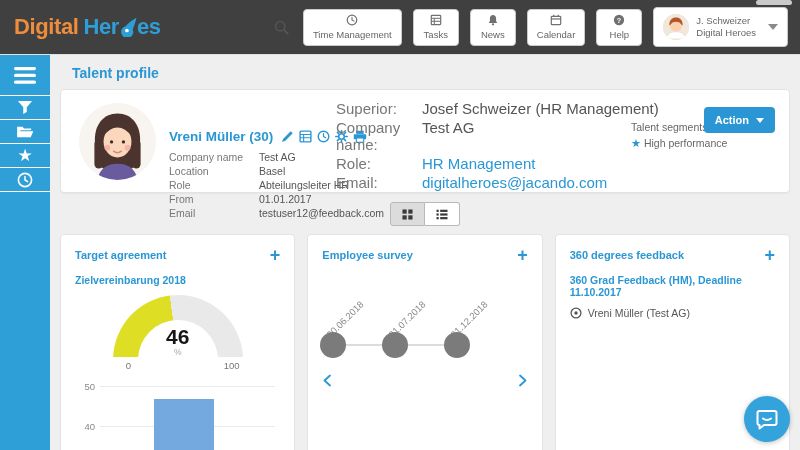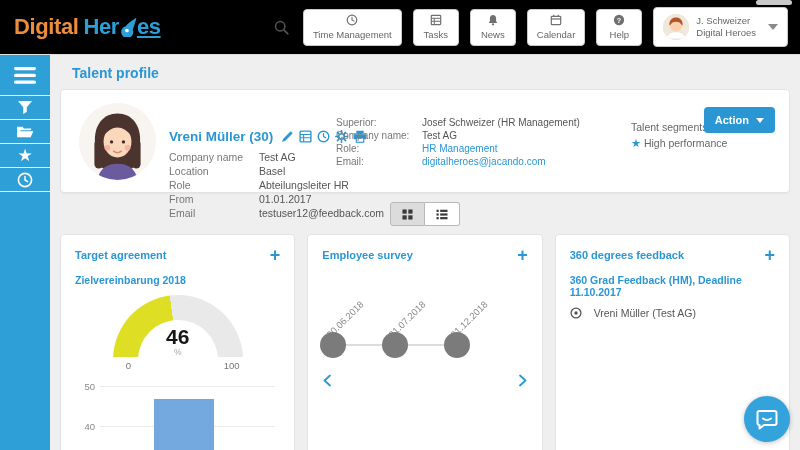--- a/index.html
+++ b/index.html
@@ -7,28 +7,28 @@
   body {
     width:800px; height:450px; overflow:hidden;
     font-family:"Liberation Sans", sans-serif;
     background:#efefef; color:#555;
   }
   .screen { position:relative; width:800px; height:450px; overflow:hidden; background:#efefef; }
 
   
   .top-header {
     position:absolute; top:0; left:0; width:800px; height:55px;
-    background:#000000; border-bottom:1px solid #e0e0e0;
+    background:#404040; border-bottom:1px solid #e0e0e0;
     display:flex; align-items:center; justify-content:space-between;
     padding:0 12px 0 14px; z-index:5;
   }
   .logo { display:flex; align-items:center; font-size:22px; font-weight:bold; letter-spacing:-0.4px; }
   .logo .o1 { color:#ee8d3b; }
   .logo .b1 { color:#2e9fd6; margin-left:5px; }
-  .logo .b2 { color:#2e9fd6;text-decoration:underline; }
+  .logo .b2 { color:#2e9fd6; }
   .logo svg { width:21px; height:21px; margin:0 -2px 2px -1px; }
   .header-right { display:flex; align-items:center; gap:11px; }
   .search-btn { background:none; border:none; color:#555; padding:2px; cursor:pointer; display:flex; }
   .nav-btn {
     display:flex; flex-direction:column; align-items:center; justify-content:center; gap:3px;
     background:#fff; border:1px solid #c9c9c9; border-radius:4px;
     height:37px; padding:3px 9px; font-size:9.5px; color:#666; cursor:pointer;
     font-family:"Liberation Sans", sans-serif; min-width:46px;
   }
   .nav-btn svg { color:#707070; }
@@ -63,21 +63,21 @@
   }
   .avatar { position:absolute; left:18px; top:13px; width:77px; height:77px; border-radius:50%; overflow:hidden; background:#f8f4f0; }
   .name-col { position:absolute; left:108px; top:11px; }
   .name-row { display:flex; align-items:center; gap:8px;margin-top:28px; }
   .p-name { color:#2a97d4; font-size:13.5px; font-weight:bold; }
   .name-icons { display:flex; align-items:center; gap:5px; color:#2a97d4; }
   .name-icons .ic { background:none; border:none; padding:0; color:#2a97d4; cursor:pointer; display:flex; }
   .fields { margin-top:7px; display:grid; grid-template-columns:90px auto; row-gap:2px; font-size:10.5px; }
   .f-label { color:#777; }
   .f-value { color:#555; }
-  .sup-col { position:absolute; left:275px; top:27px; display:grid; grid-template-columns:86px auto; row-gap:2px; font-size:10px; }
+  .sup-col { position:absolute; left:275px; top:10px; display:grid; grid-template-columns:86px auto; row-gap:2px; font-size:15px; }
   .link-text { color:#2a97d4; cursor:pointer; }
   .seg-col { position:absolute; left:570px; top:29px; font-size:10.5px; color:#666; line-height:1.55; }
   .seg-star { color:#2a97d4; margin-right:3px; font-size:11px; }
   .action-btn {
     position:absolute; right:14px; top:17px;
     background:#2a97d4; color:#fff; border:none; border-radius:4px;
     font-size:11px; font-weight:bold; padding:7px 11px;
     display:flex; align-items:center; cursor:pointer; font-family:"Liberation Sans", sans-serif;
   }
   .action-btn .caret-down { border-top-color:#fff; margin-left:7px; border-left-width:4px; border-right-width:4px; border-top-width:5px; }
@@ -132,21 +132,21 @@
   .tl-d1 { left:-2px; } .tl-d2 { left:60px; } .tl-d3 { left:122px; }
   .tl-label {
     position:absolute; bottom:26px; font-size:9.5px; color:#8a8a8a; white-space:nowrap;
     transform:rotate(-45deg); transform-origin:left bottom;
   }
   .tl-l1 { left:10px; } .tl-l2 { left:72px; } .tl-l3 { left:134px; }
   .tl-nav { display:flex; justify-content:space-between; align-items:center; margin-top:8px; }
   .tl-arrow { background:none; border:none; padding:0; cursor:pointer; color:#2a97d4; display:flex; }
 
   
-  .fb-item { display:flex; align-items:center; gap:12px; margin-top:7px; font-size:10.5px; color:#555; }
+  .fb-item { display:flex; align-items:center; gap:6px; margin-top:7px; font-size:10.5px; color:#555; }
   .fb-item svg { color:#555; flex:none; }
 
   
   .chat-fab {
     position:absolute; right:10px; bottom:8px; width:46px; height:46px; border-radius:50%;
     background:#34a3dc; border:none; cursor:pointer; z-index:8;
     display:flex; align-items:center; justify-content:center;
     box-shadow:0 1px 5px rgba(0,0,0,0.25);
   }
 </style>

